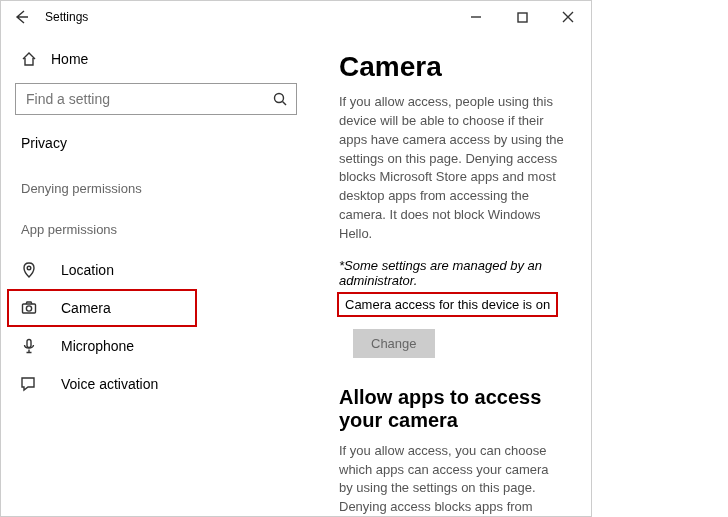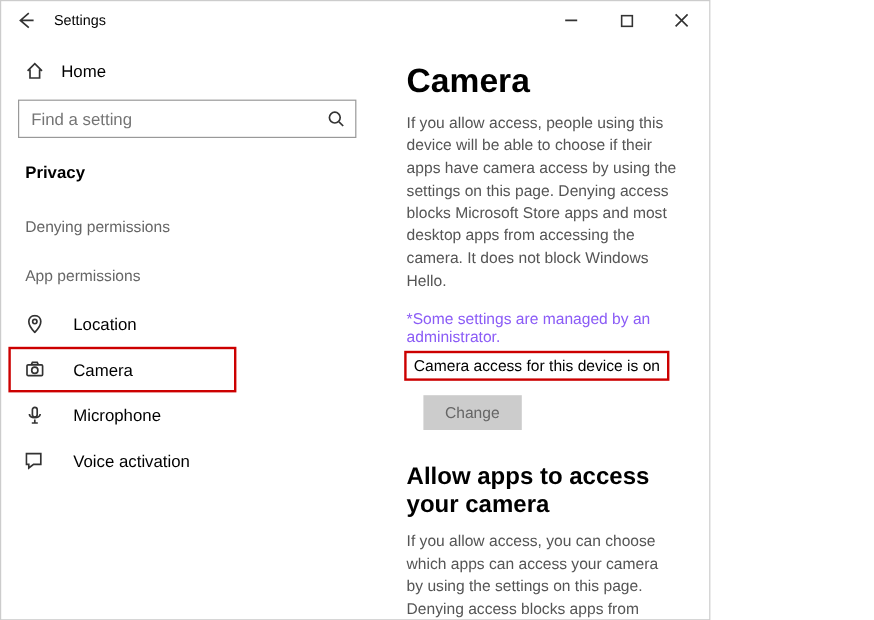--- a/index.html
+++ b/index.html
@@ -12,29 +12,29 @@
   .winbtns { display: flex; }
   .winbtn { width: 46px; height: 32px; display:flex; align-items:center; justify-content:center; font-size: 12px; }
   .body { flex: 1; display: flex; overflow: hidden; }
   .sidebar { width: 310px; padding: 8px 0 0 0; display:flex; flex-direction:column; }
   .home { display:flex; align-items:center; gap: 14px; padding: 10px 20px; font-size: 14px; }
   .home .icon { width:16px; height:16px; }
   .searchwrap { margin: 6px 14px 14px 14px; }
   .search { width: 100%; height: 32px; border: 1px solid #999; font-size: 14px; padding: 0 34px 0 10px; background: #fff; outline: none; }
   .searchbox { position: relative; }
   .searchicon { position:absolute; right:10px; top:50%; transform:translateY(-50%); width:14px; height:14px; }
-  .section-title { font-size: 14px; font-weight: 700; padding: 6px 20px 18px 20px; }
+  .section-title { font-size: 14px; font-weight: 400; padding: 6px 20px 18px 20px; }
   .group-label { font-size: 13px; color: #666; padding: 12px 20px 14px 20px; }
   .navitem { display:flex; align-items:center; gap:24px; padding: 11px 20px; font-size: 14px; color:#000; }
   .navitem .icon { width:16px; height:16px; flex:0 0 16px; }
   .highlight { outline: 2px solid #c00; outline-offset: -2px; width: 190px; margin-left:6px; padding-left:14px; }
   .content { flex:1; padding: 18px 26px 0 28px; overflow:auto; }
   .h1 { font-size: 28px; font-weight: 600; margin-bottom: 10px; }
   .para { font-size: 13px; color: #555; line-height: 1.45; margin-bottom: 14px; }
-  .adminmsg { font-size: 13px; color: #8b5cf6; margin-bottom: 6px; }
+  .adminmsg { font-size: 13px; color: #000000; margin-bottom: 6px; font-style: italic; }
   .statusline { display:inline-block; font-size: 13px; padding: 3px 6px; outline: 2px solid #c00; margin-bottom: 14px; }
   .changebtn { display:inline-block; background:#ccc; color:#666; font-size:13px; padding: 7px 18px; margin-bottom: 28px; margin-left: 14px; }
   .h2 { font-size: 20px; font-weight:600; margin-bottom: 10px; }
   .togglerow { display:flex; align-items:center; gap:12px; margin-top:4px;flex-direction:column; }
   .toggle { width:40px; height:20px; border-radius:10px; background:#0067c0; position:relative; }
   .toggle .knob { width:12px; height:12px; background:#fff; border-radius:50%; position:absolute; right:4px; top:4px; }
   .togglelabel { font-size:14px; }
   svg { display:block; }
   .stroke { stroke:#333; stroke-width:1.4; fill:none; }
 </style>

